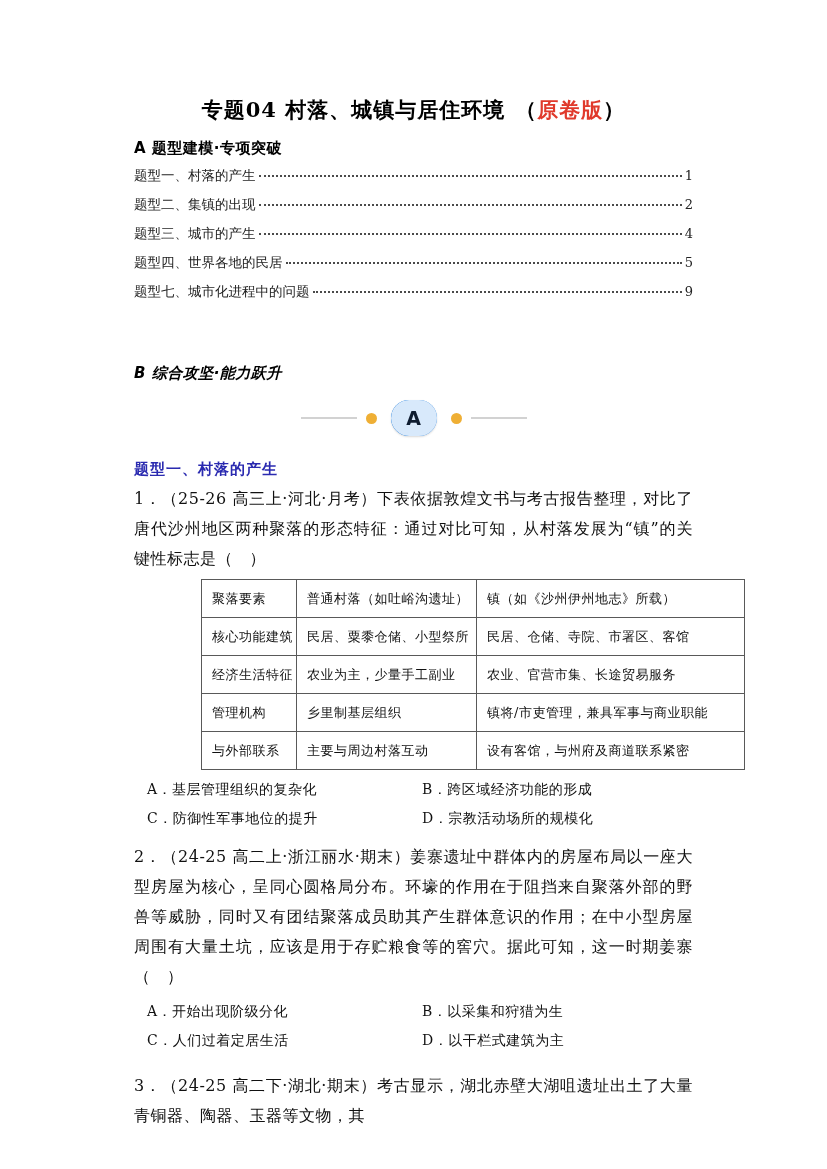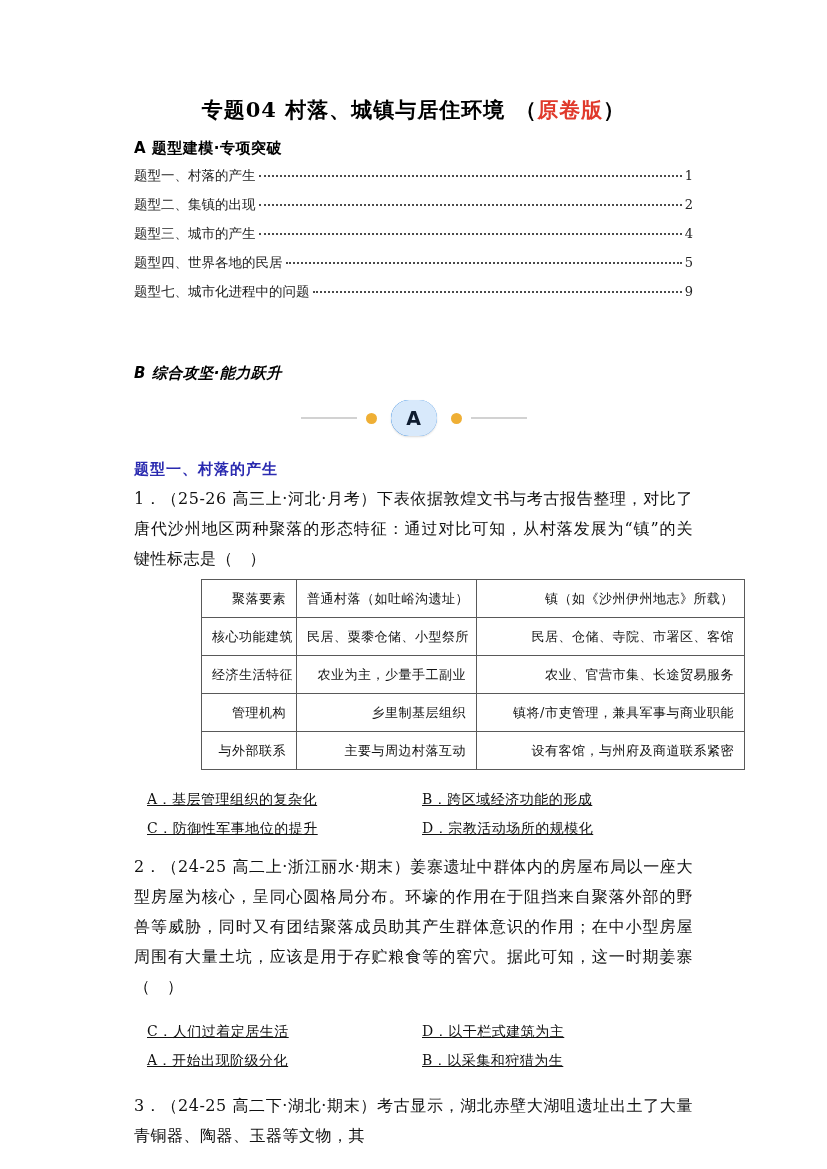--- a/index.html
+++ b/index.html
@@ -80,30 +80,30 @@
 
   
   .stem {
     margin-top:5px; font-size:16px; line-height:30px;
     text-align:justify; color:#111; letter-spacing:0.5px;
   }
 
   
   .qtable {
     border-collapse:collapse; table-layout:fixed;
-    width:543px; margin:5px 0 0 67px;text-align:right;
+    width:543px; margin:5px 0 0 67px;
   }
   .qtable td {
     border:1.6px solid #595959; font-size:13px; color:#111;
     padding:10px 10px 9px 10px; letter-spacing:0.5px;
     overflow:hidden; white-space:nowrap;
   }
 
   
-  .options { margin-top:15px; padding-left:13px;text-decoration:underline; }
+  .options { margin-top:5px; padding-left:13px; }
   .opt-row { display:flex; height:29px; align-items:center; font-size:14px; letter-spacing:0.5px; }
   .opt-left { width:275px; }
   .opt-right { flex:1; }
 </style>
 </head>
 <body>
 
 <div class="page">
   <div class="content">
 
@@ -201,25 +201,25 @@
       <div class="opt-row">
         <span class="opt-left">C．防御性军事地位的提升</span>
         <span class="opt-right">D．宗教活动场所的规模化</span>
       </div>
     </div>
 
     <div class="stem" style="margin-top:9px;">2．（24-25 高二上·浙江丽水·期末）姜寨遗址中群体内的房屋布局以一座大型房屋为核心，呈同心圆格局分布。环壕的作用在于阻挡来自聚落外部的野兽等威胁，同时又有团结聚落成员助其产生群体意识的作用；在中小型房屋周围有大量土坑，应该是用于存贮粮食等的窖穴。据此可知，这一时期姜寨（　）</div>
 
     <div class="options">
       <div class="opt-row">
+        <span class="opt-left">A．开始出现阶级分化</span>
+        <span class="opt-right">B．以采集和狩猎为生</span>
+      </div>
+      <div class="opt-row">
         <span class="opt-left">C．人们过着定居生活</span>
         <span class="opt-right">D．以干栏式建筑为主</span>
       </div>
-      <div class="opt-row">
-        <span class="opt-left">A．开始出现阶级分化</span>
-        <span class="opt-right">B．以采集和狩猎为生</span>
-      </div>
     </div>
 
     <div class="stem" style="margin-top:16px;">3．（24-25 高二下·湖北·期末）考古显示，湖北赤壁大湖咀遗址出土了大量青铜器、陶器、玉器等文物，其</div>
 
   </div>
 </div>
 
 </body></html>

